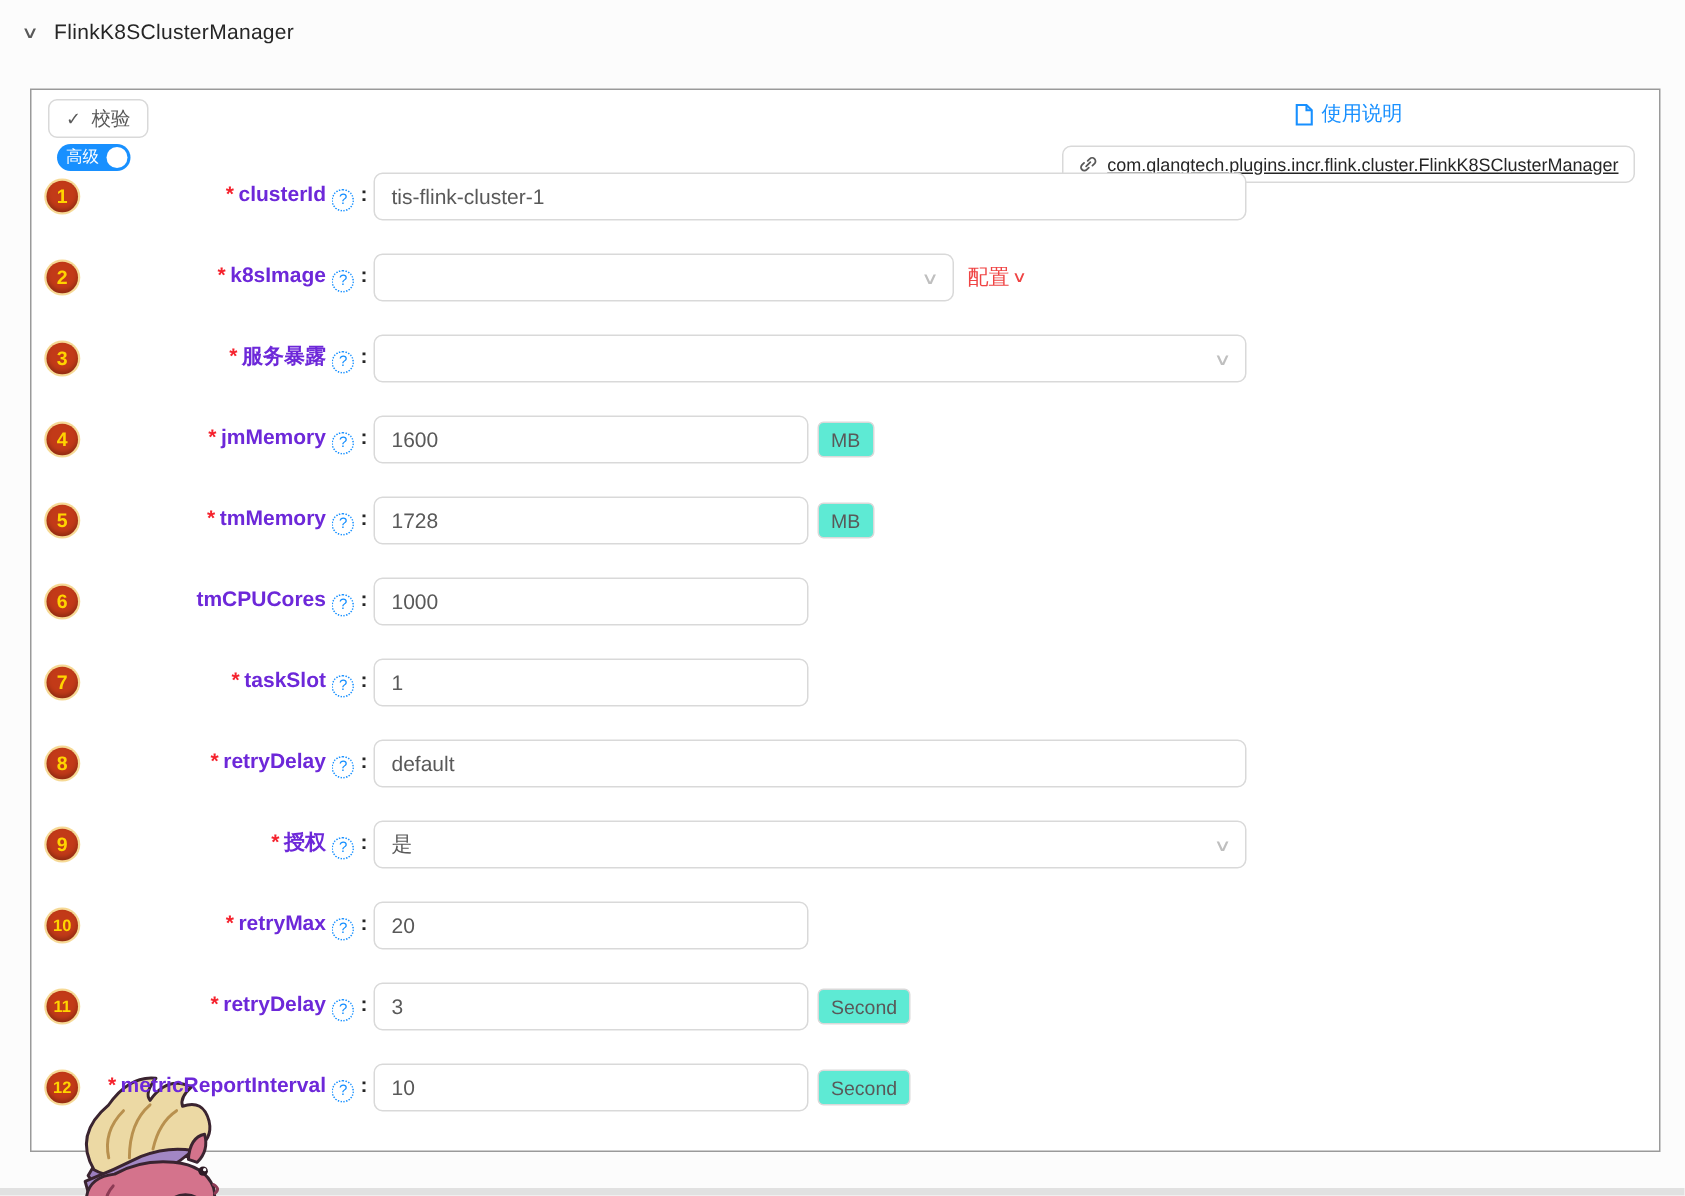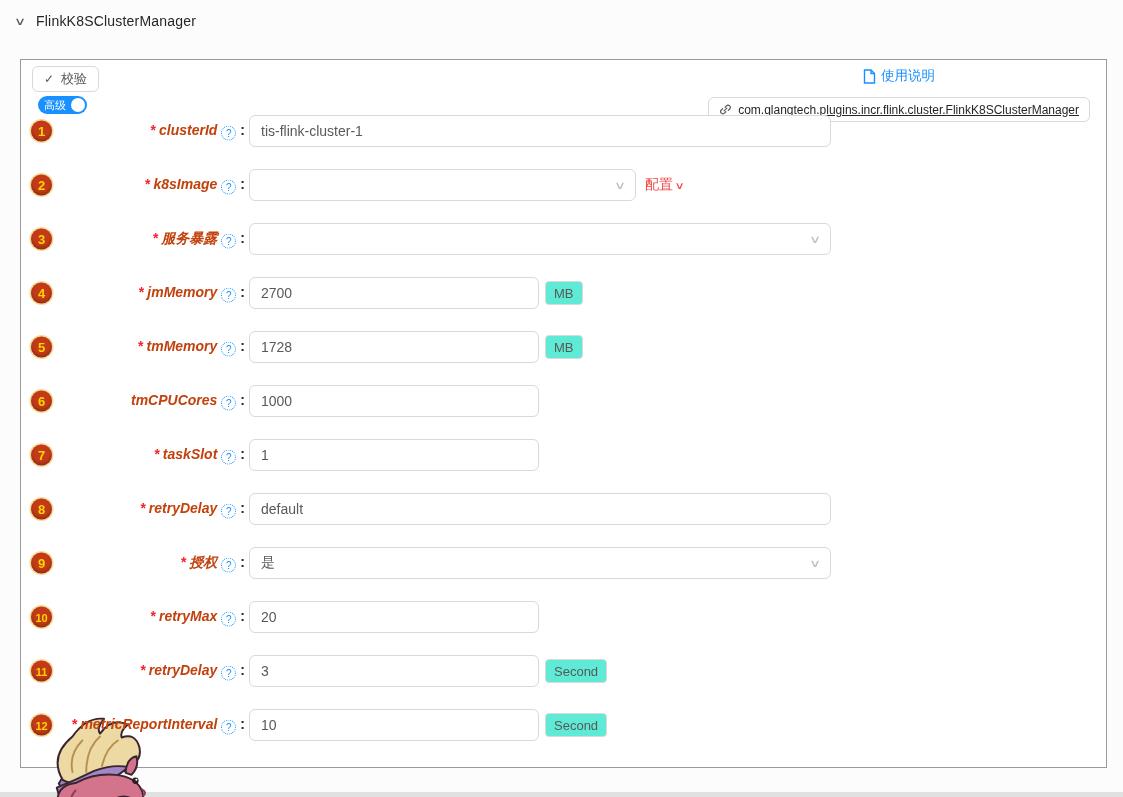--- a/index.html
+++ b/index.html
@@ -39,21 +39,21 @@
   .badge { position:absolute; left:10px; top:50%; transform:translateY(-50%);
            width:21px; height:21px; border-radius:50%; background:#c23a18;
            box-shadow:0 0 0 1.5px rgba(235,170,20,.45), inset 0 -2px 3px rgba(0,0,0,.25);
            color:#ffd400; font-size:13px; font-weight:bold;
            display:flex; align-items:center; justify-content:center; z-index:3; }
   .badge.two { font-size:11px; }
 
   .label-cell { position:absolute; left:0; width:224px; top:50%; transform:translateY(-50%);
                 text-align:right; white-space:nowrap; font-size:14px; color:#262626; }
   .req   { color:#f5222d; font-weight:700; margin-right:3px; }
-  .lbl   { font-weight:700; color:#c2410c;font-style:italic; }
+  .lbl   { font-weight:700; color:#6d28d9; }
   .qicon { display:inline-block; width:15px; height:15px; border:1px dotted #1890ff; border-radius:50%;
            color:#1890ff; font-size:10px; line-height:13px; text-align:center;
            margin-left:4px; vertical-align:-2px; cursor:pointer; }
   .colon { font-weight:700; margin-left:4px; }
 
   .control-cell { position:absolute; left:228px; top:50%; transform:translateY(-50%);
                   display:flex; align-items:center; }
   .input-box { height:32px; border:1px solid #d9d9d9; border-radius:6px; background:#fff;
                display:flex; align-items:center; padding:0 11px; font-size:14px; color:#595959;
                position:relative; }
@@ -176,21 +176,21 @@
     </div>
   </div>
 
   <div class="row">
     <span class="badge">4</span>
     <div class="label-cell">
       <span class="req">*</span><span class="lbl">jmMemory</span><span class="qicon">?</span><span class="colon">:</span>
     </div>
     <div class="control-cell">
       <div class="input-box w-narrow">
-        <span class="val">2700</span>
+        <span class="val">1600</span>
 
       </div>
       <span class="suffix-tag">MB</span>
 
     </div>
   </div>
 
   <div class="row">
     <span class="badge">5</span>
     <div class="label-cell">

